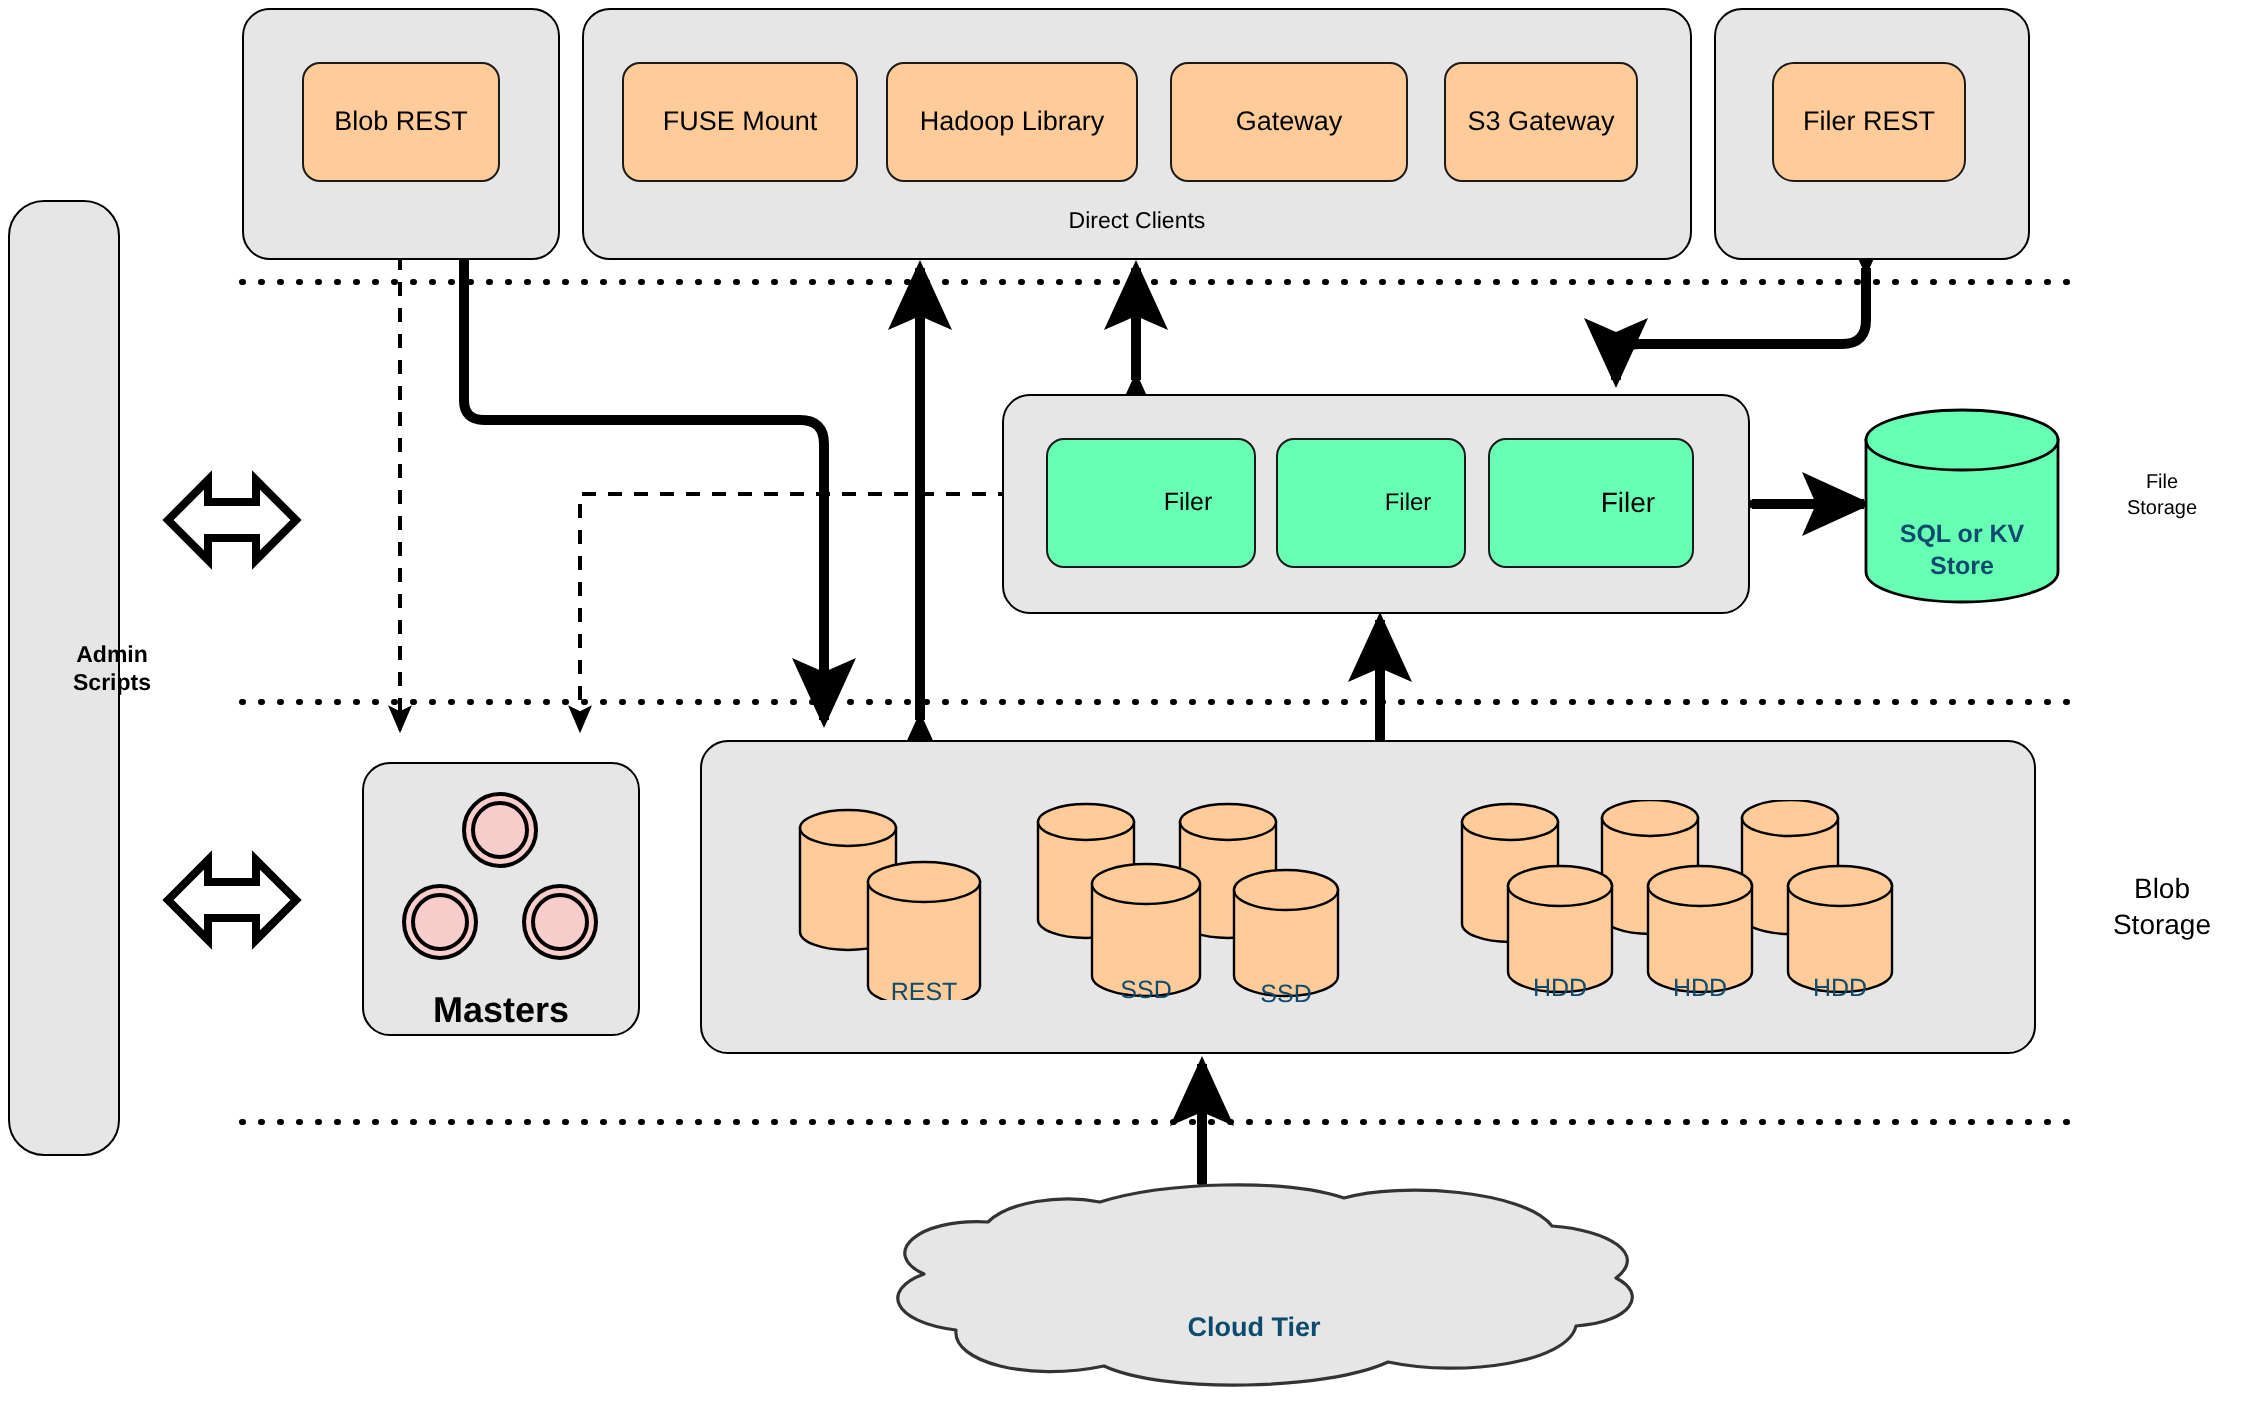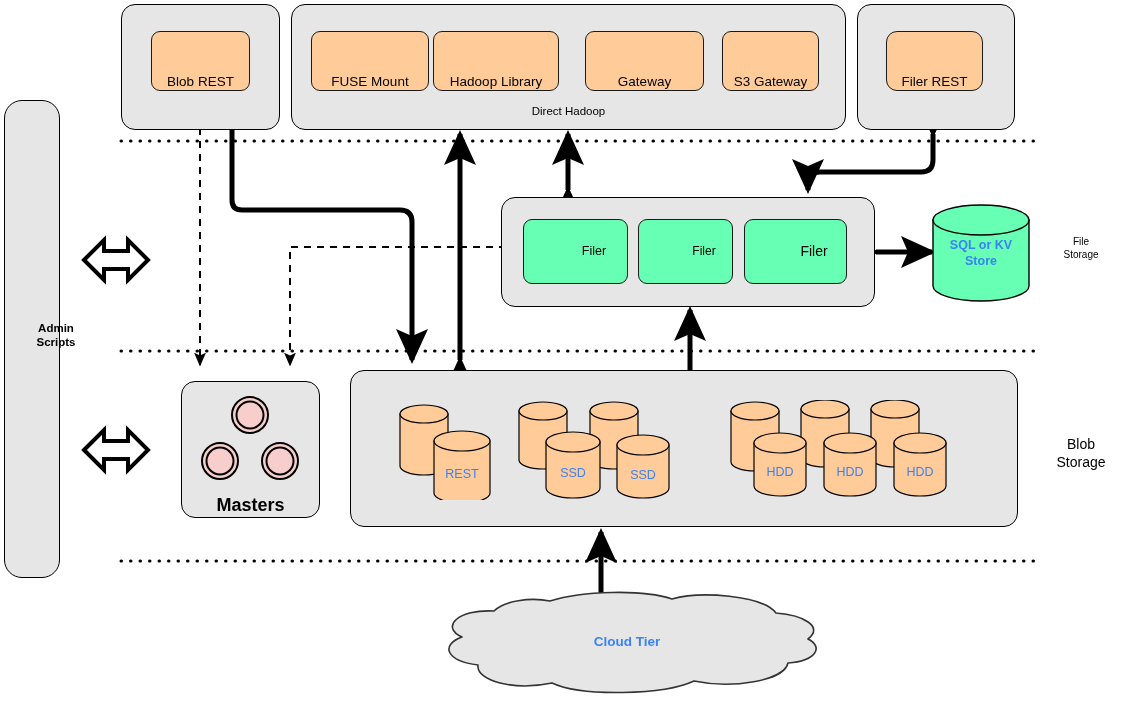--- a/index.html
+++ b/index.html
@@ -27,21 +27,21 @@
     box-sizing:border-box;
     border:1px solid #1a1a1a;
     border-radius:9px;
     display:flex;
     align-items:center;
     justify-content:center;
     text-align:center;
     line-height:1.15;
     color:#000000;
   }
-  .orange{background:#ffcc99;align-items:flex-end;}
+  .orange{background:#ffcc99;}
   .green{background:#66ffb3;padding-left:37px;}
   .lbl{
     position:absolute;
     color:#000000;
     text-align:center;
     line-height:1.25;
     white-space:pre-line;
   }
   .bold{font-weight:bold;}
   svg.layer{
@@ -49,22 +49,23 @@
     left:0;top:0;
     width:1121px;height:701px;
     overflow:visible;
     pointer-events:none;
   }
   .cyl{position:absolute;}
   .cyl-label{
     position:absolute;
     width:100%;
     text-align:center;
-    color:#3b82f6;
+    color:#0c4a6e;
     pointer-events:none;
+    margin-top:22px;
   }
 </style>
 </head>
 <body>
 
 <div id="stage">
 
   <svg class="layer">
     <defs>
       <marker id="ah" markerWidth="10" markerHeight="10" refX="6.2" refY="3.6" orient="auto" markerUnits="strokeWidth">
@@ -114,30 +115,30 @@
 
   <div class="group" style="left:121px;top:4px;width:159px;height:126px;"></div>
   <div class="node orange" style="left:151px;top:31px;width:99px;height:60px;font-size:13.5px;">
     <span>Blob REST</span>
   </div>
 
   <div class="group" style="left:291px;top:4px;width:555px;height:126px;"></div>
   <div class="node orange" style="left:311px;top:31px;width:118px;height:60px;font-size:13.5px;">
     <span>FUSE Mount</span>
   </div>
-  <div class="node orange" style="left:433px;top:31px;width:126px;height:60px;font-size:13.5px;">
+  <div class="node orange" style="left:443px;top:31px;width:126px;height:60px;font-size:13.5px;">
     <span>Hadoop Library</span>
   </div>
   <div class="node orange" style="left:585px;top:31px;width:119px;height:60px;font-size:13.5px;">
     <span>Gateway</span>
   </div>
   <div class="node orange" style="left:722px;top:31px;width:97px;height:60px;font-size:13.5px;">
     <span>S3 Gateway</span>
   </div>
-  <div class="lbl" style="left:291px;top:104px;width:555px;font-size:11.5px;">Direct Hadoop</div>
+  <div class="lbl" style="left:291px;top:104px;width:555px;font-size:11.5px;">Direct Clients</div>
 
   <div class="group" style="left:857px;top:4px;width:158px;height:126px;"></div>
   <div class="node orange" style="left:886px;top:31px;width:97px;height:60px;font-size:13.5px;border-radius:11px;">
     <span>Filer REST</span>
   </div>
 
   <div class="group" style="left:501px;top:197px;width:374px;height:110px;"></div>
   <div class="node green" style="left:523px;top:219px;width:105px;height:65px;font-size:12.5px;">
     <span>Filer</span>
   </div>

